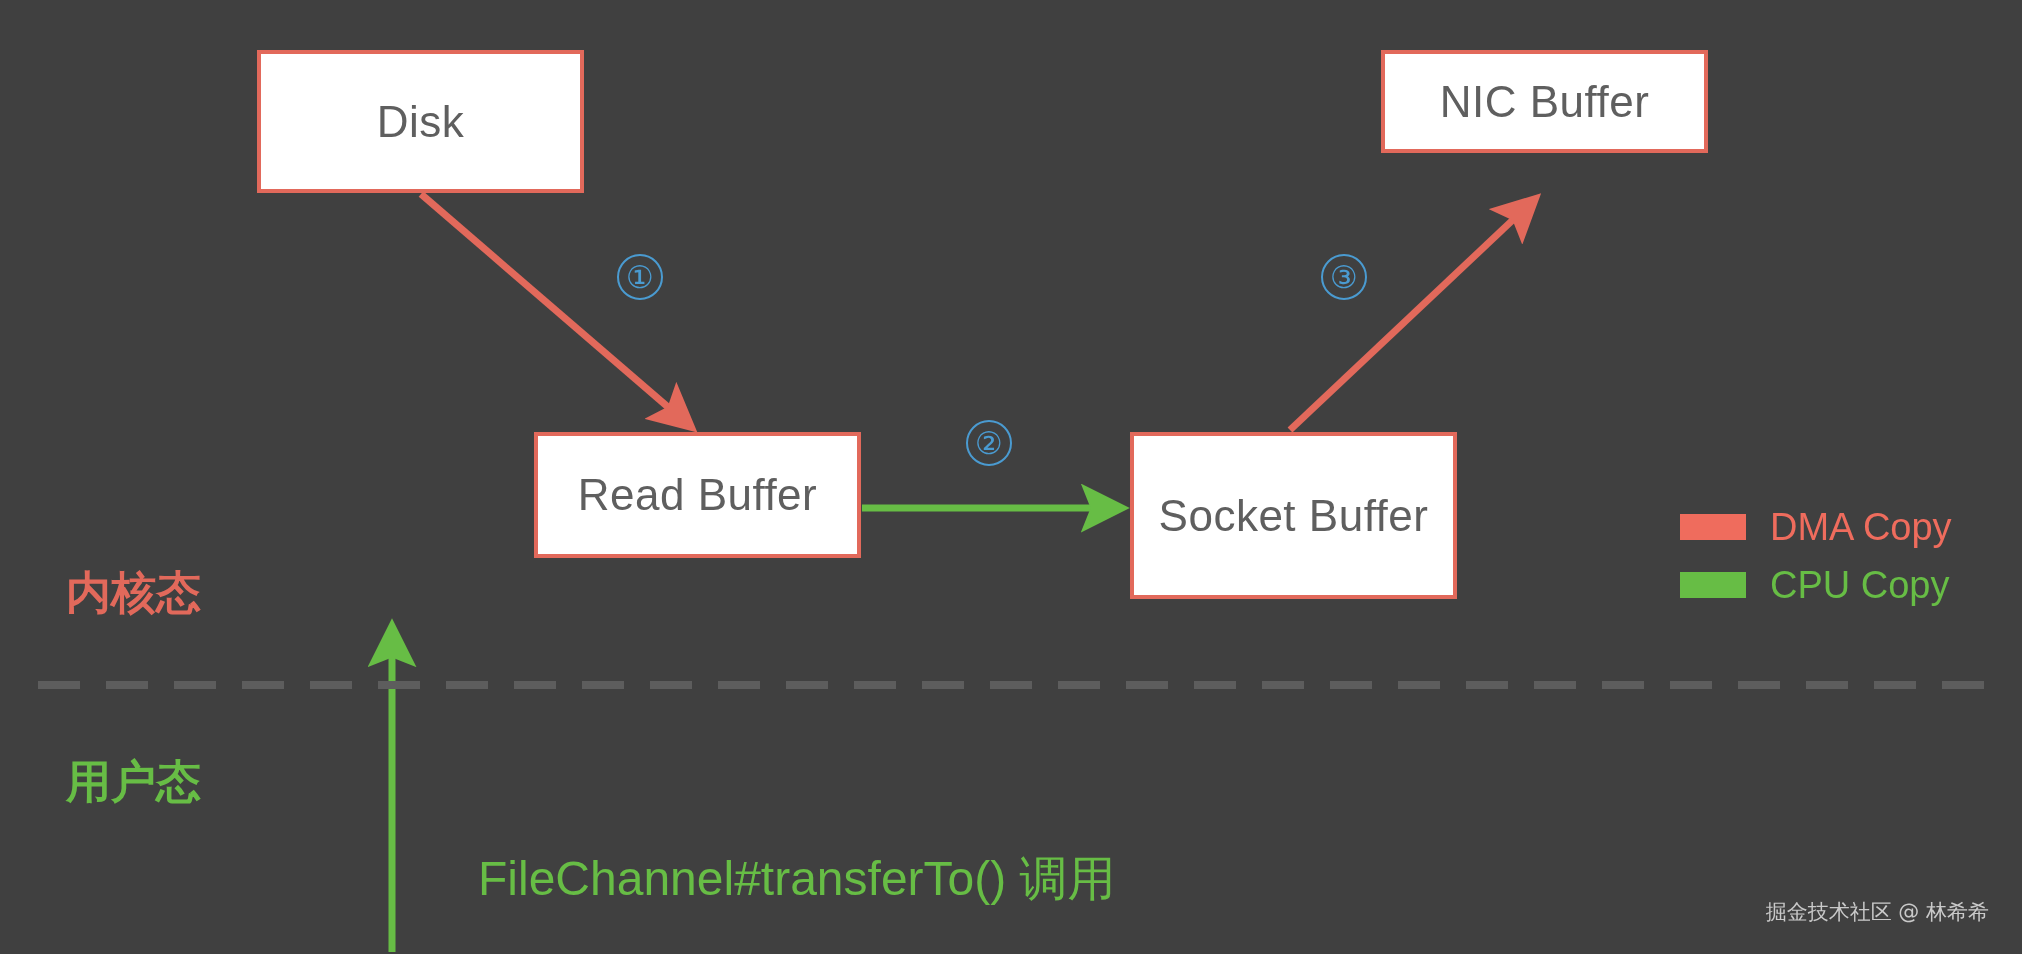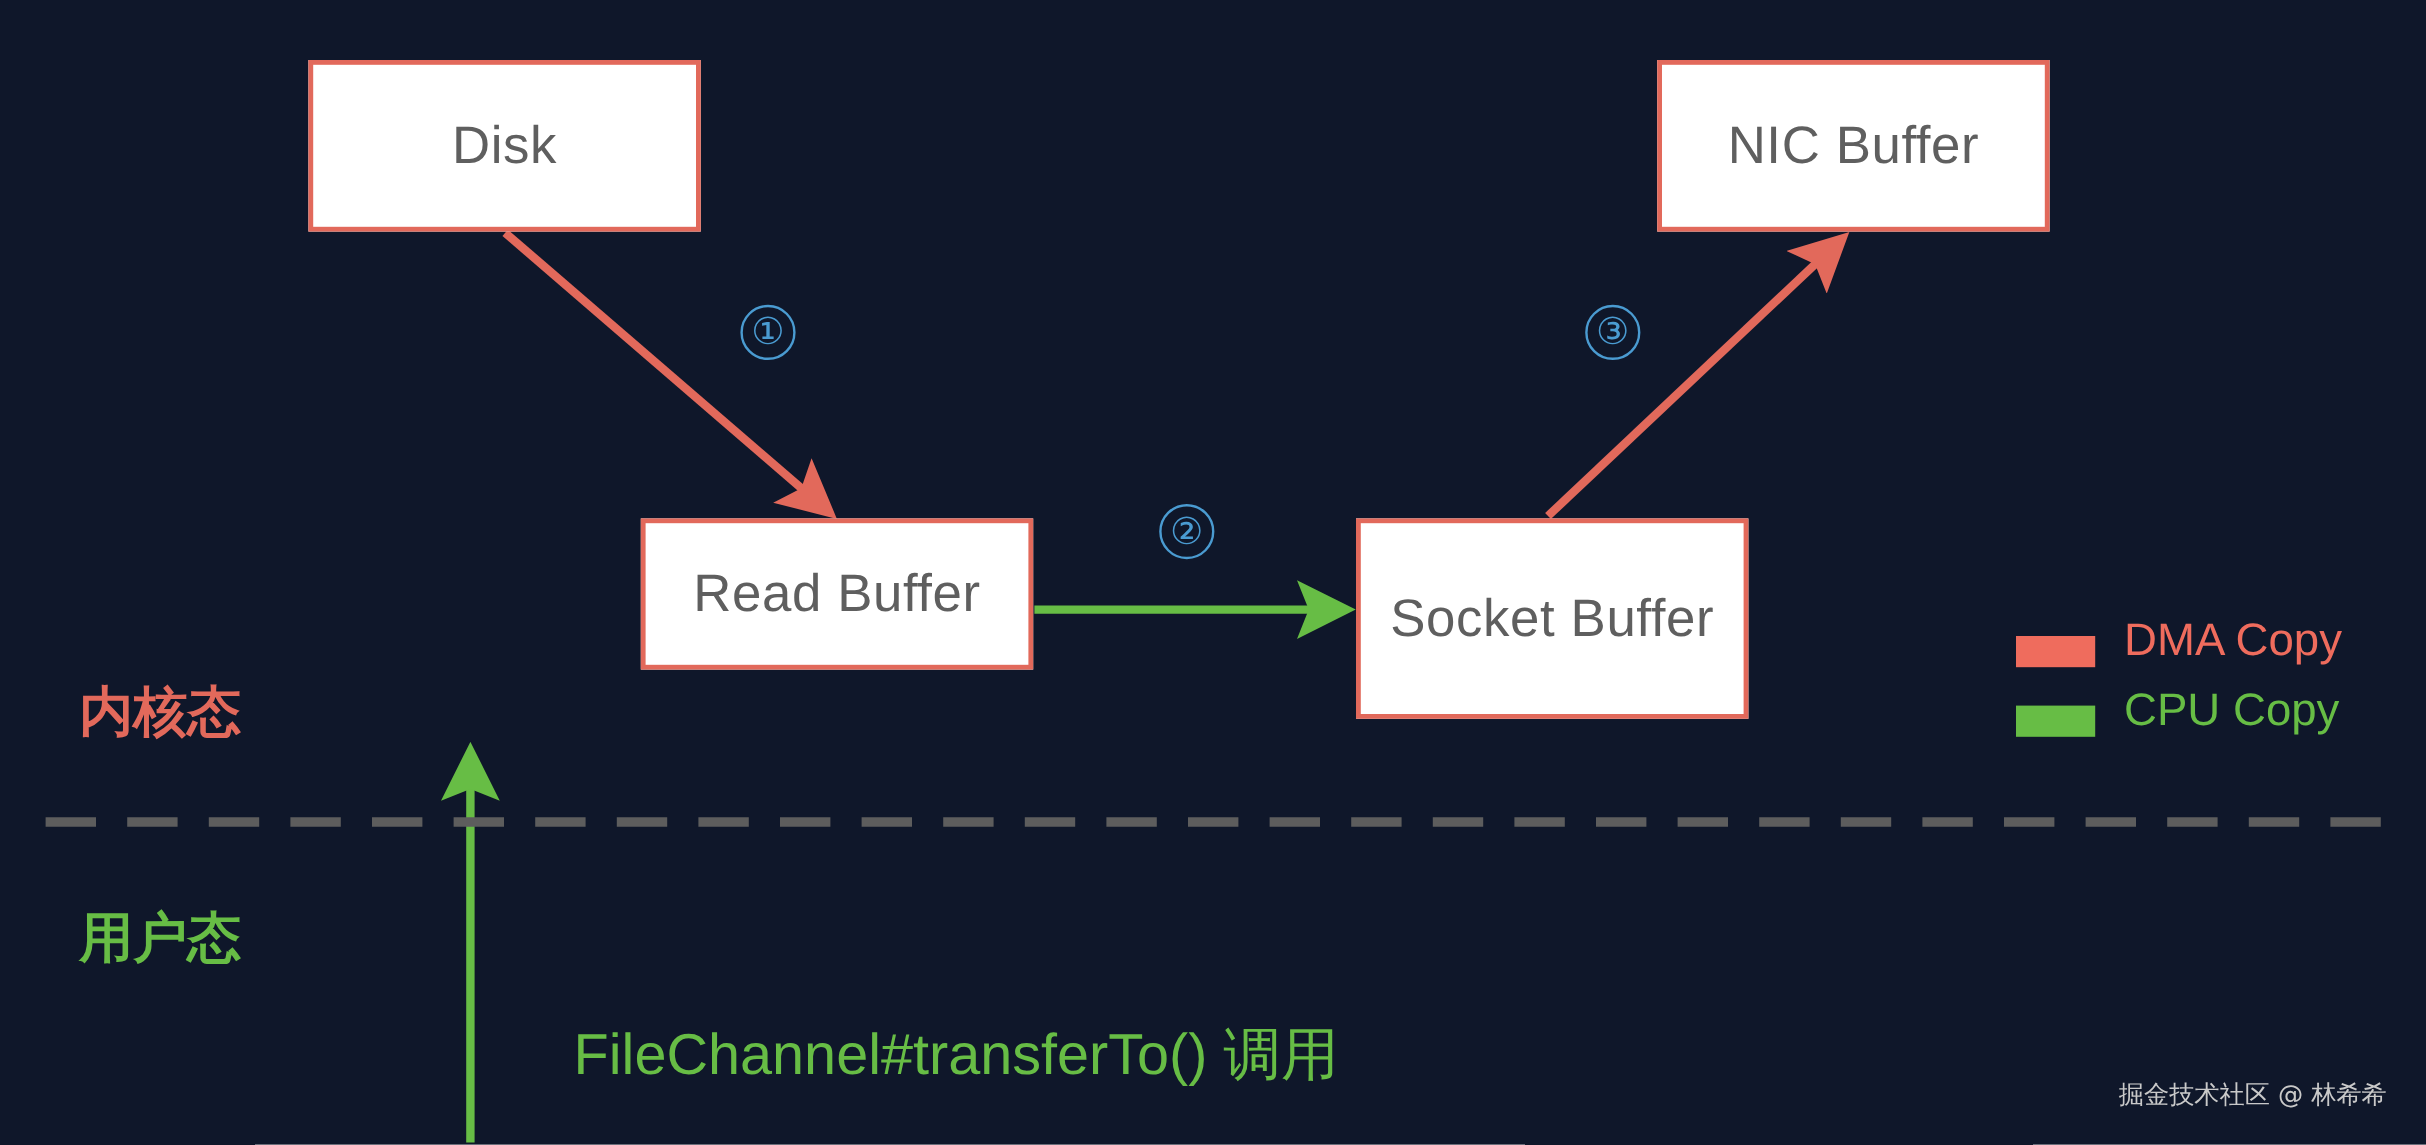--- a/index.html
+++ b/index.html
@@ -7,21 +7,21 @@
     padding: 0;
     background: #ffffff;
   }
   body {
     font-family: "Liberation Sans", "DejaVu Sans", sans-serif;
   }
   #stage {
     position: relative;
     width: 2022px;
     height: 954px;
-    background: #0f172a;
+    background: #404040;
     overflow: hidden;
   }
   svg.layer {
     position: absolute;
     left: 0;
     top: 0;
     width: 2022px;
     height: 954px;
     pointer-events: none;
   }
@@ -70,21 +70,21 @@
     color: #67bd45;
     white-space: nowrap;
   }
   .legend {
     position: absolute;
     left: 1680px;
     top: 498px;
   }
   .legend-row {
     display: flex;
-    align-items: flex-end;
+    align-items: center;
     height: 58px;
   }
   .legend-swatch {
     width: 66px;
     height: 26px;
     flex: 0 0 auto;
   }
   .legend-text {
     margin-left: 24px;
     font-size: 38px;
@@ -123,21 +123,21 @@
 
     <line x1="392" y1="952" x2="392" y2="628" stroke="#67bd45" stroke-width="7" marker-end="url(#arrowGreen)"></line>
 
     <line x1="38" y1="685" x2="1988" y2="685" stroke="#5d5d5d" stroke-width="8" stroke-dasharray="42 26" stroke-linecap="butt"></line>
   </svg>
 
   <div class="node-box" style="left:257px; top:50px; width:327px; height:143px;">
     <span class="node-label">Disk</span>
   </div>
 
-  <div class="node-box" style="left:1381px; top:50px; width:327px; height:143px;">
+  <div class="node-box" style="left:1381px; top:50px; width:327px; height:103px;">
     <span class="node-label">NIC Buffer</span>
   </div>
 
   <div class="node-box" style="left:534px; top:432px; width:327px; height:126px;">
     <span class="node-label">Read Buffer</span>
   </div>
 
   <div class="node-box" style="left:1130px; top:432px; width:327px; height:167px;">
     <span class="node-label">Socket Buffer</span>
   </div>

